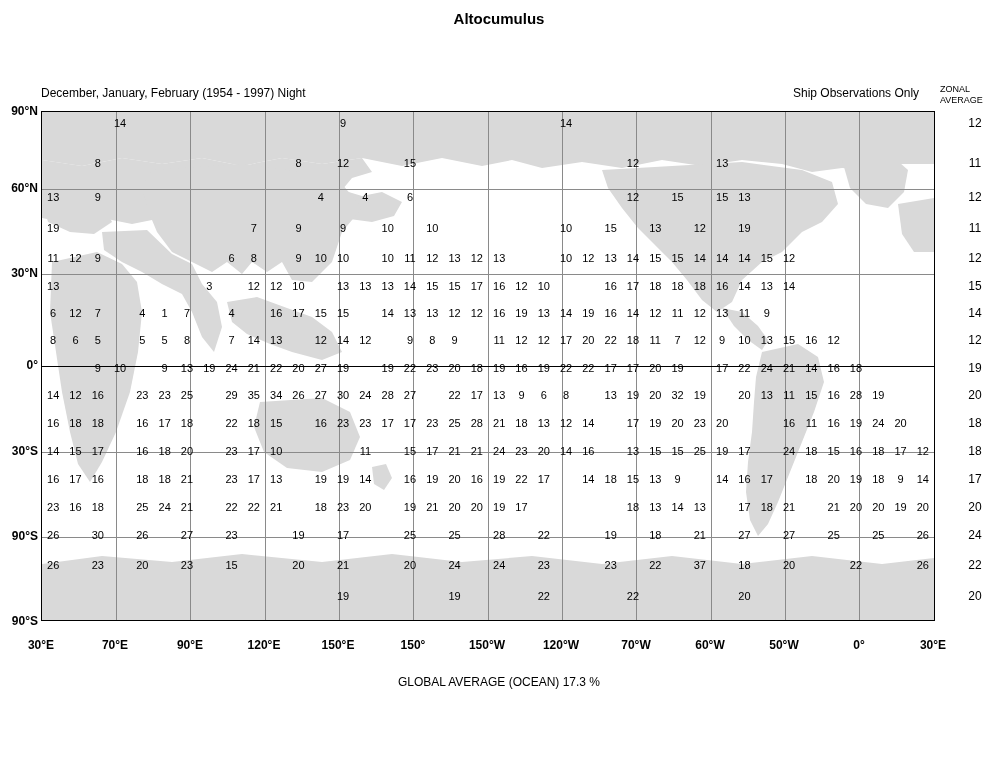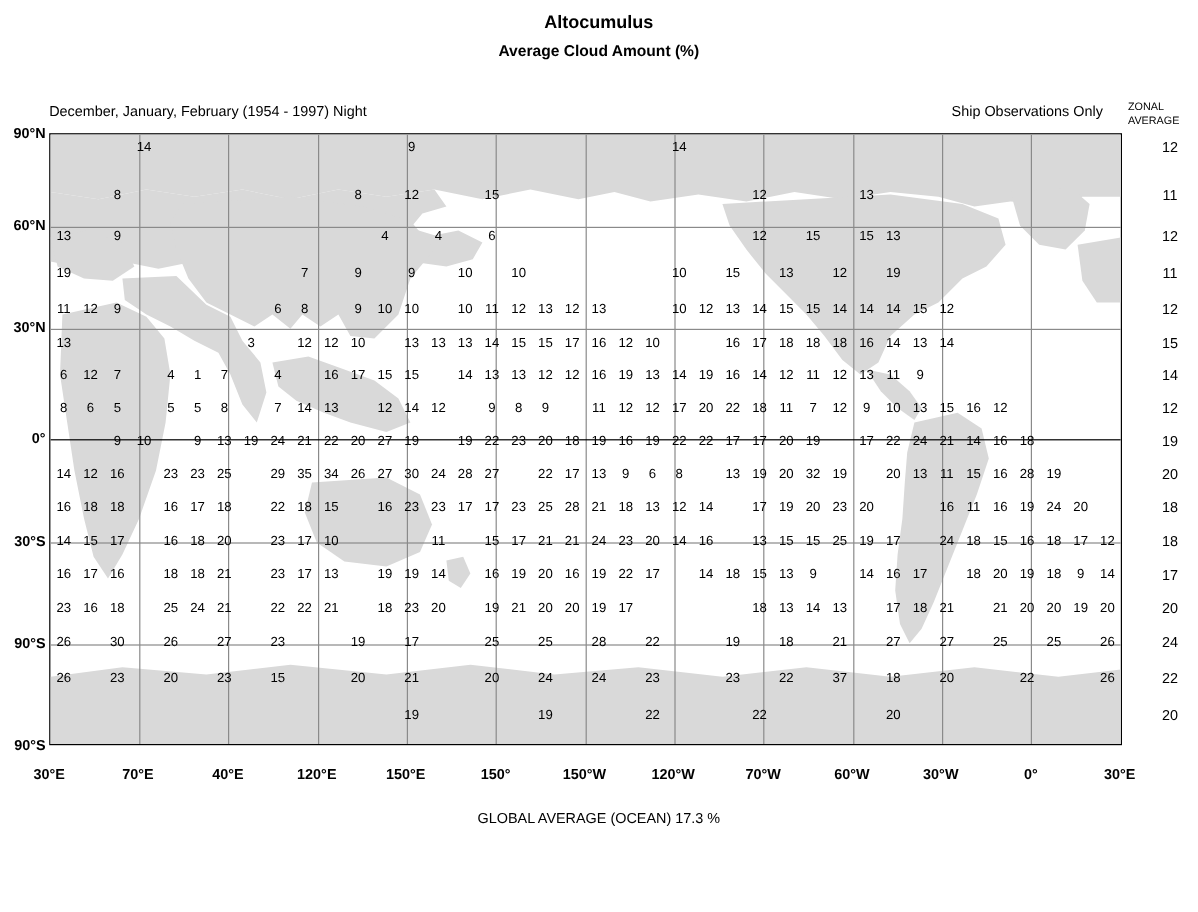--- a/index.html
+++ b/index.html
@@ -142,21 +142,20 @@
     text-align: center;
     font-size: 12px;
   }
 </style>
 </head>
 <body>
 
 <div id="page">
 
   <div class="title">Altocumulus</div>
-  <div class="subtitle">Average Cloud Amount (%)</div>
 
   <div class="period-label">December, January, February (1954 - 1997) Night</div>
   <div class="source-label">Ship Observations Only</div>
 
   <div class="zonal-head">
     <div>ZONAL</div>
     <div>AVERAGE</div>
   </div>
 
   <div id="map">
@@ -590,29 +589,29 @@
   <div class="ylab" style="left:0px; top:104px;">90°N</div>
   <div class="ylab" style="left:0px; top:181px;">60°N</div>
   <div class="ylab" style="left:0px; top:266px;">30°N</div>
   <div class="ylab" style="left:0px; top:358px;">0°</div>
   <div class="ylab" style="left:0px; top:444px;">30°S</div>
   <div class="ylab" style="left:0px; top:529px;">90°S</div>
   <div class="ylab" style="left:0px; top:614px;">90°S</div>
 
   <div class="xlab" style="left:41px;">30°E</div>
   <div class="xlab" style="left:115px;">70°E</div>
-  <div class="xlab" style="left:190px;">40°E</div>
+  <div class="xlab" style="left:190px;">90°E</div>
   <div class="xlab" style="left:264px;">120°E</div>
   <div class="xlab" style="left:338px;">150°E</div>
   <div class="xlab" style="left:413px;">150°</div>
   <div class="xlab" style="left:487px;">150°W</div>
   <div class="xlab" style="left:561px;">120°W</div>
   <div class="xlab" style="left:636px;">70°W</div>
   <div class="xlab" style="left:710px;">60°W</div>
-  <div class="xlab" style="left:784px;">30°W</div>
+  <div class="xlab" style="left:784px;">50°W</div>
   <div class="xlab" style="left:859px;">0°</div>
   <div class="xlab" style="left:933px;">30°E</div>
 
   <div class="global-avg">GLOBAL AVERAGE (OCEAN)   17.3 %</div>
 
 <div class="zonal-val" style="top: 116px;">12</div>
     <div class="zonal-val" style="top: 156px;">11</div>
     <div class="zonal-val" style="top: 190px;">12</div>
     <div class="zonal-val" style="top: 221px;">11</div>
     <div class="zonal-val" style="top: 251px;">12</div>

